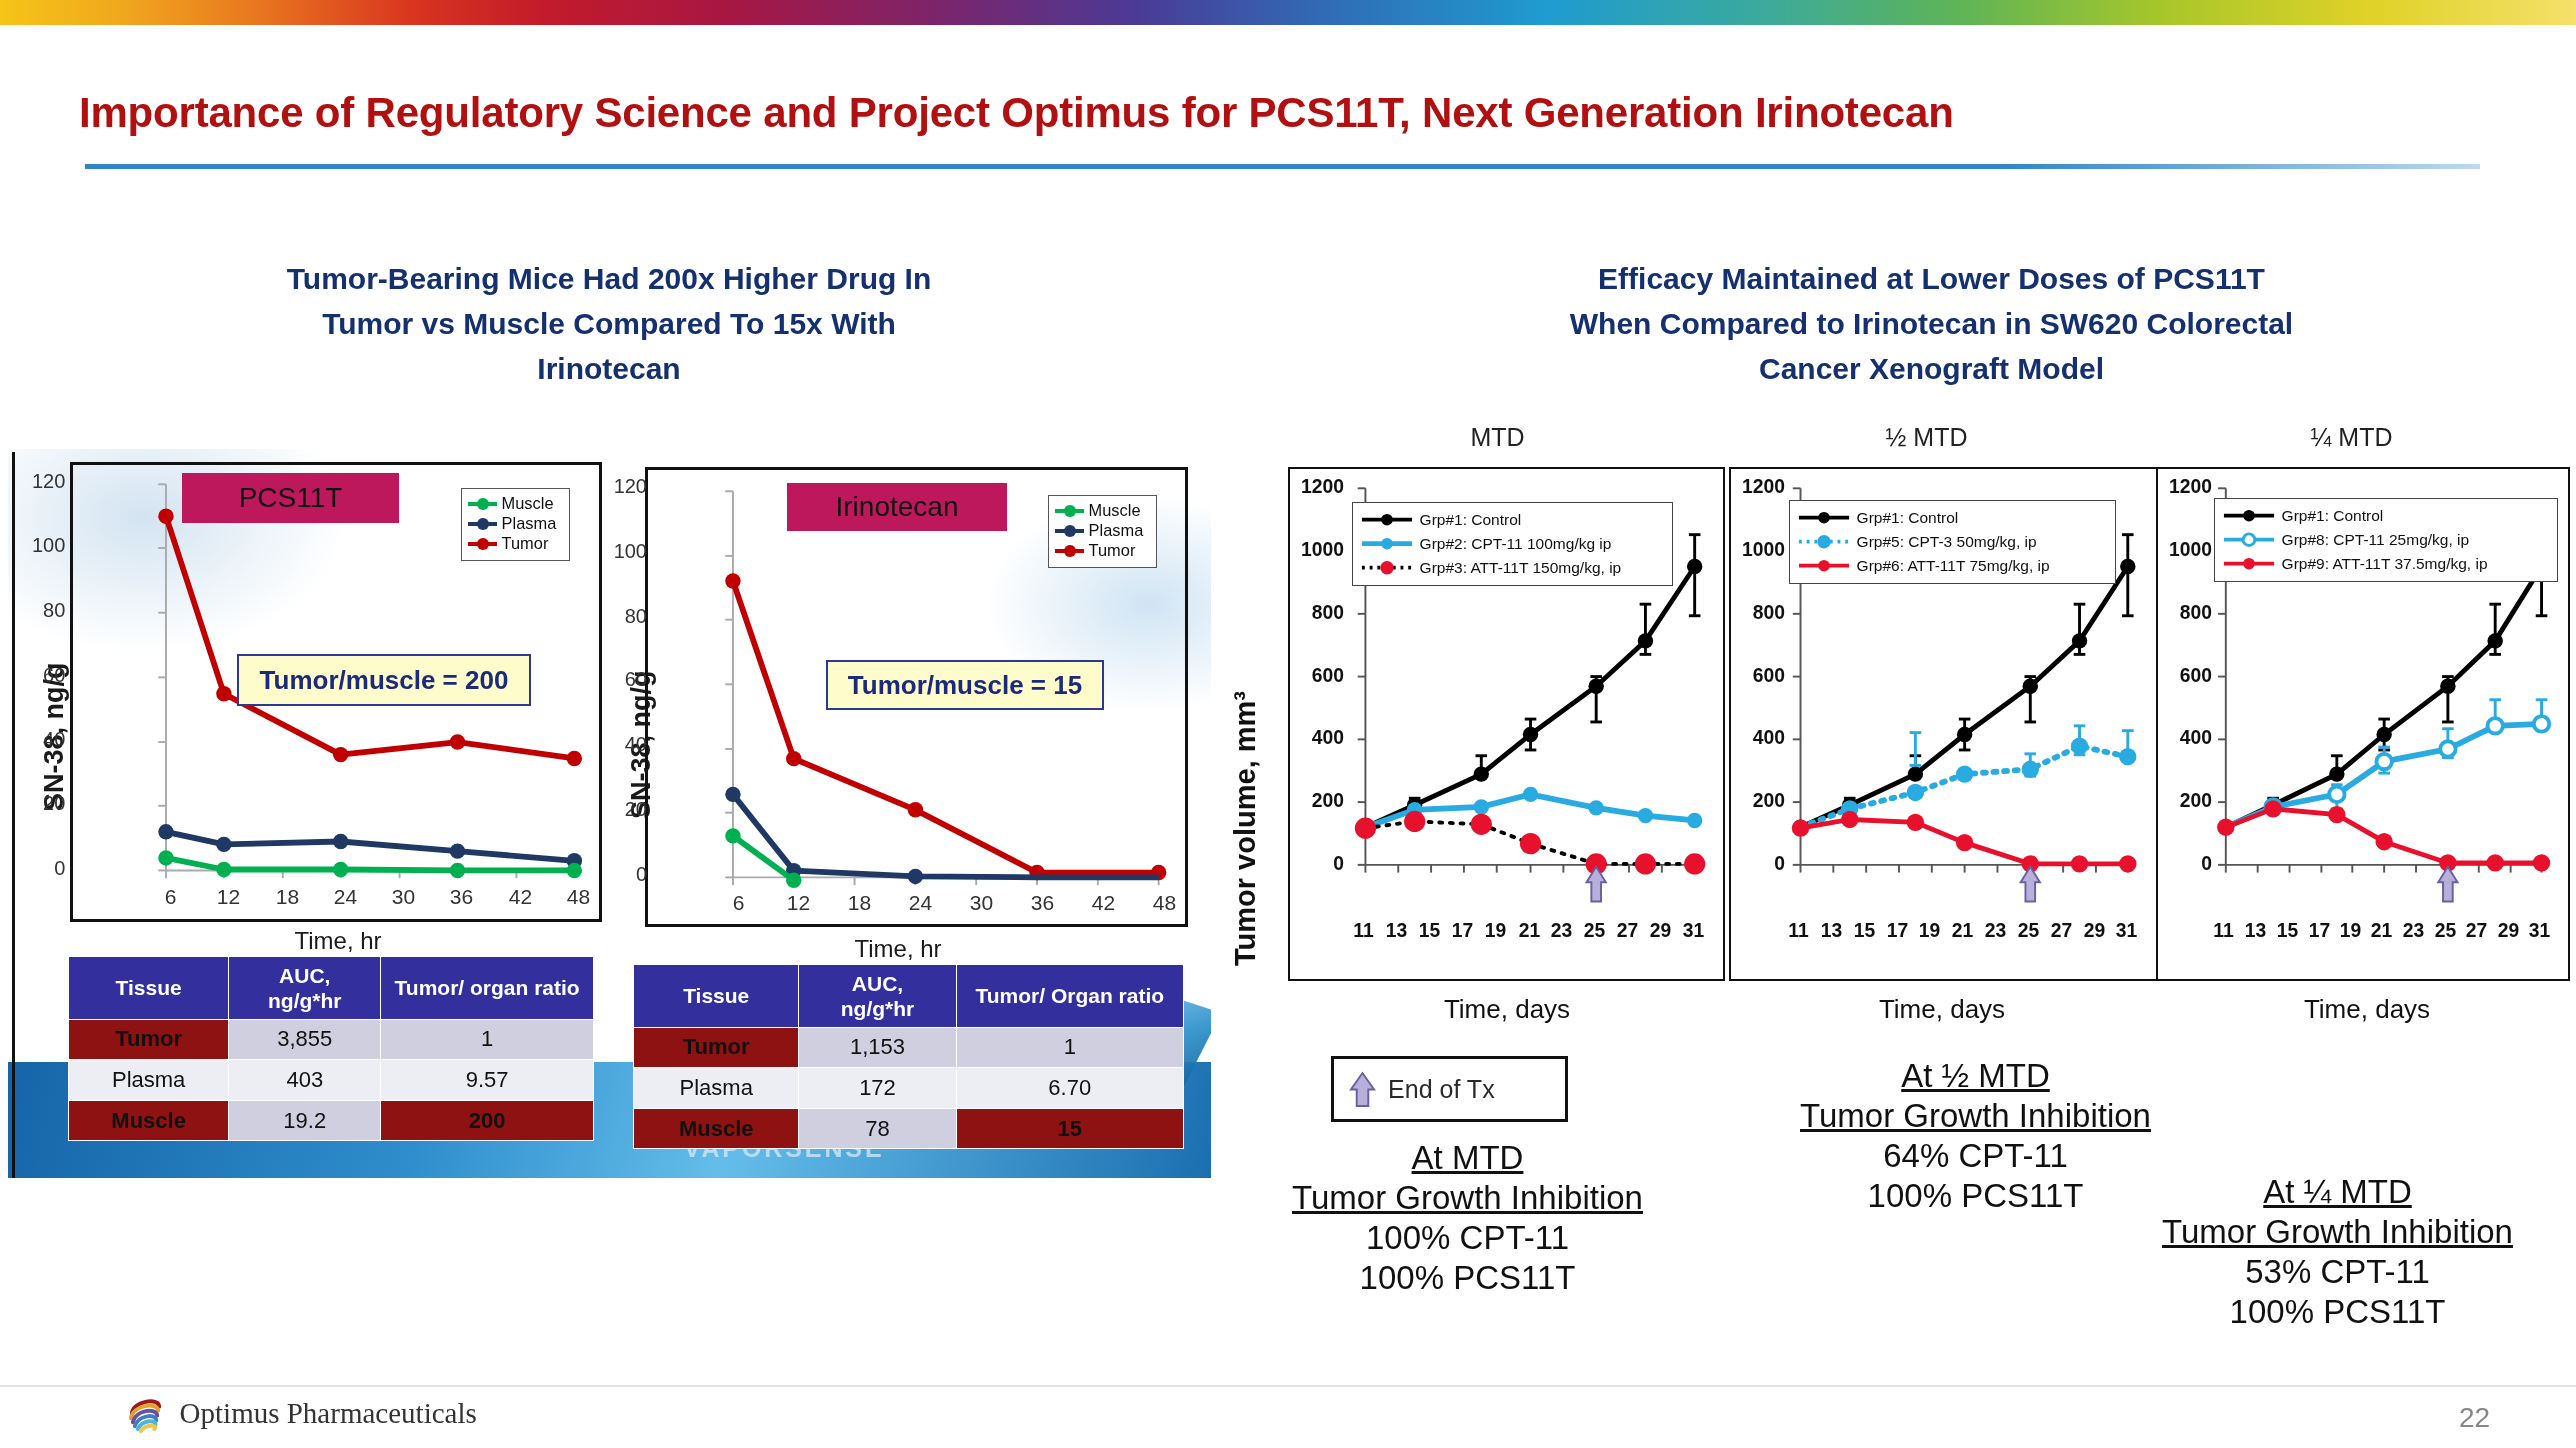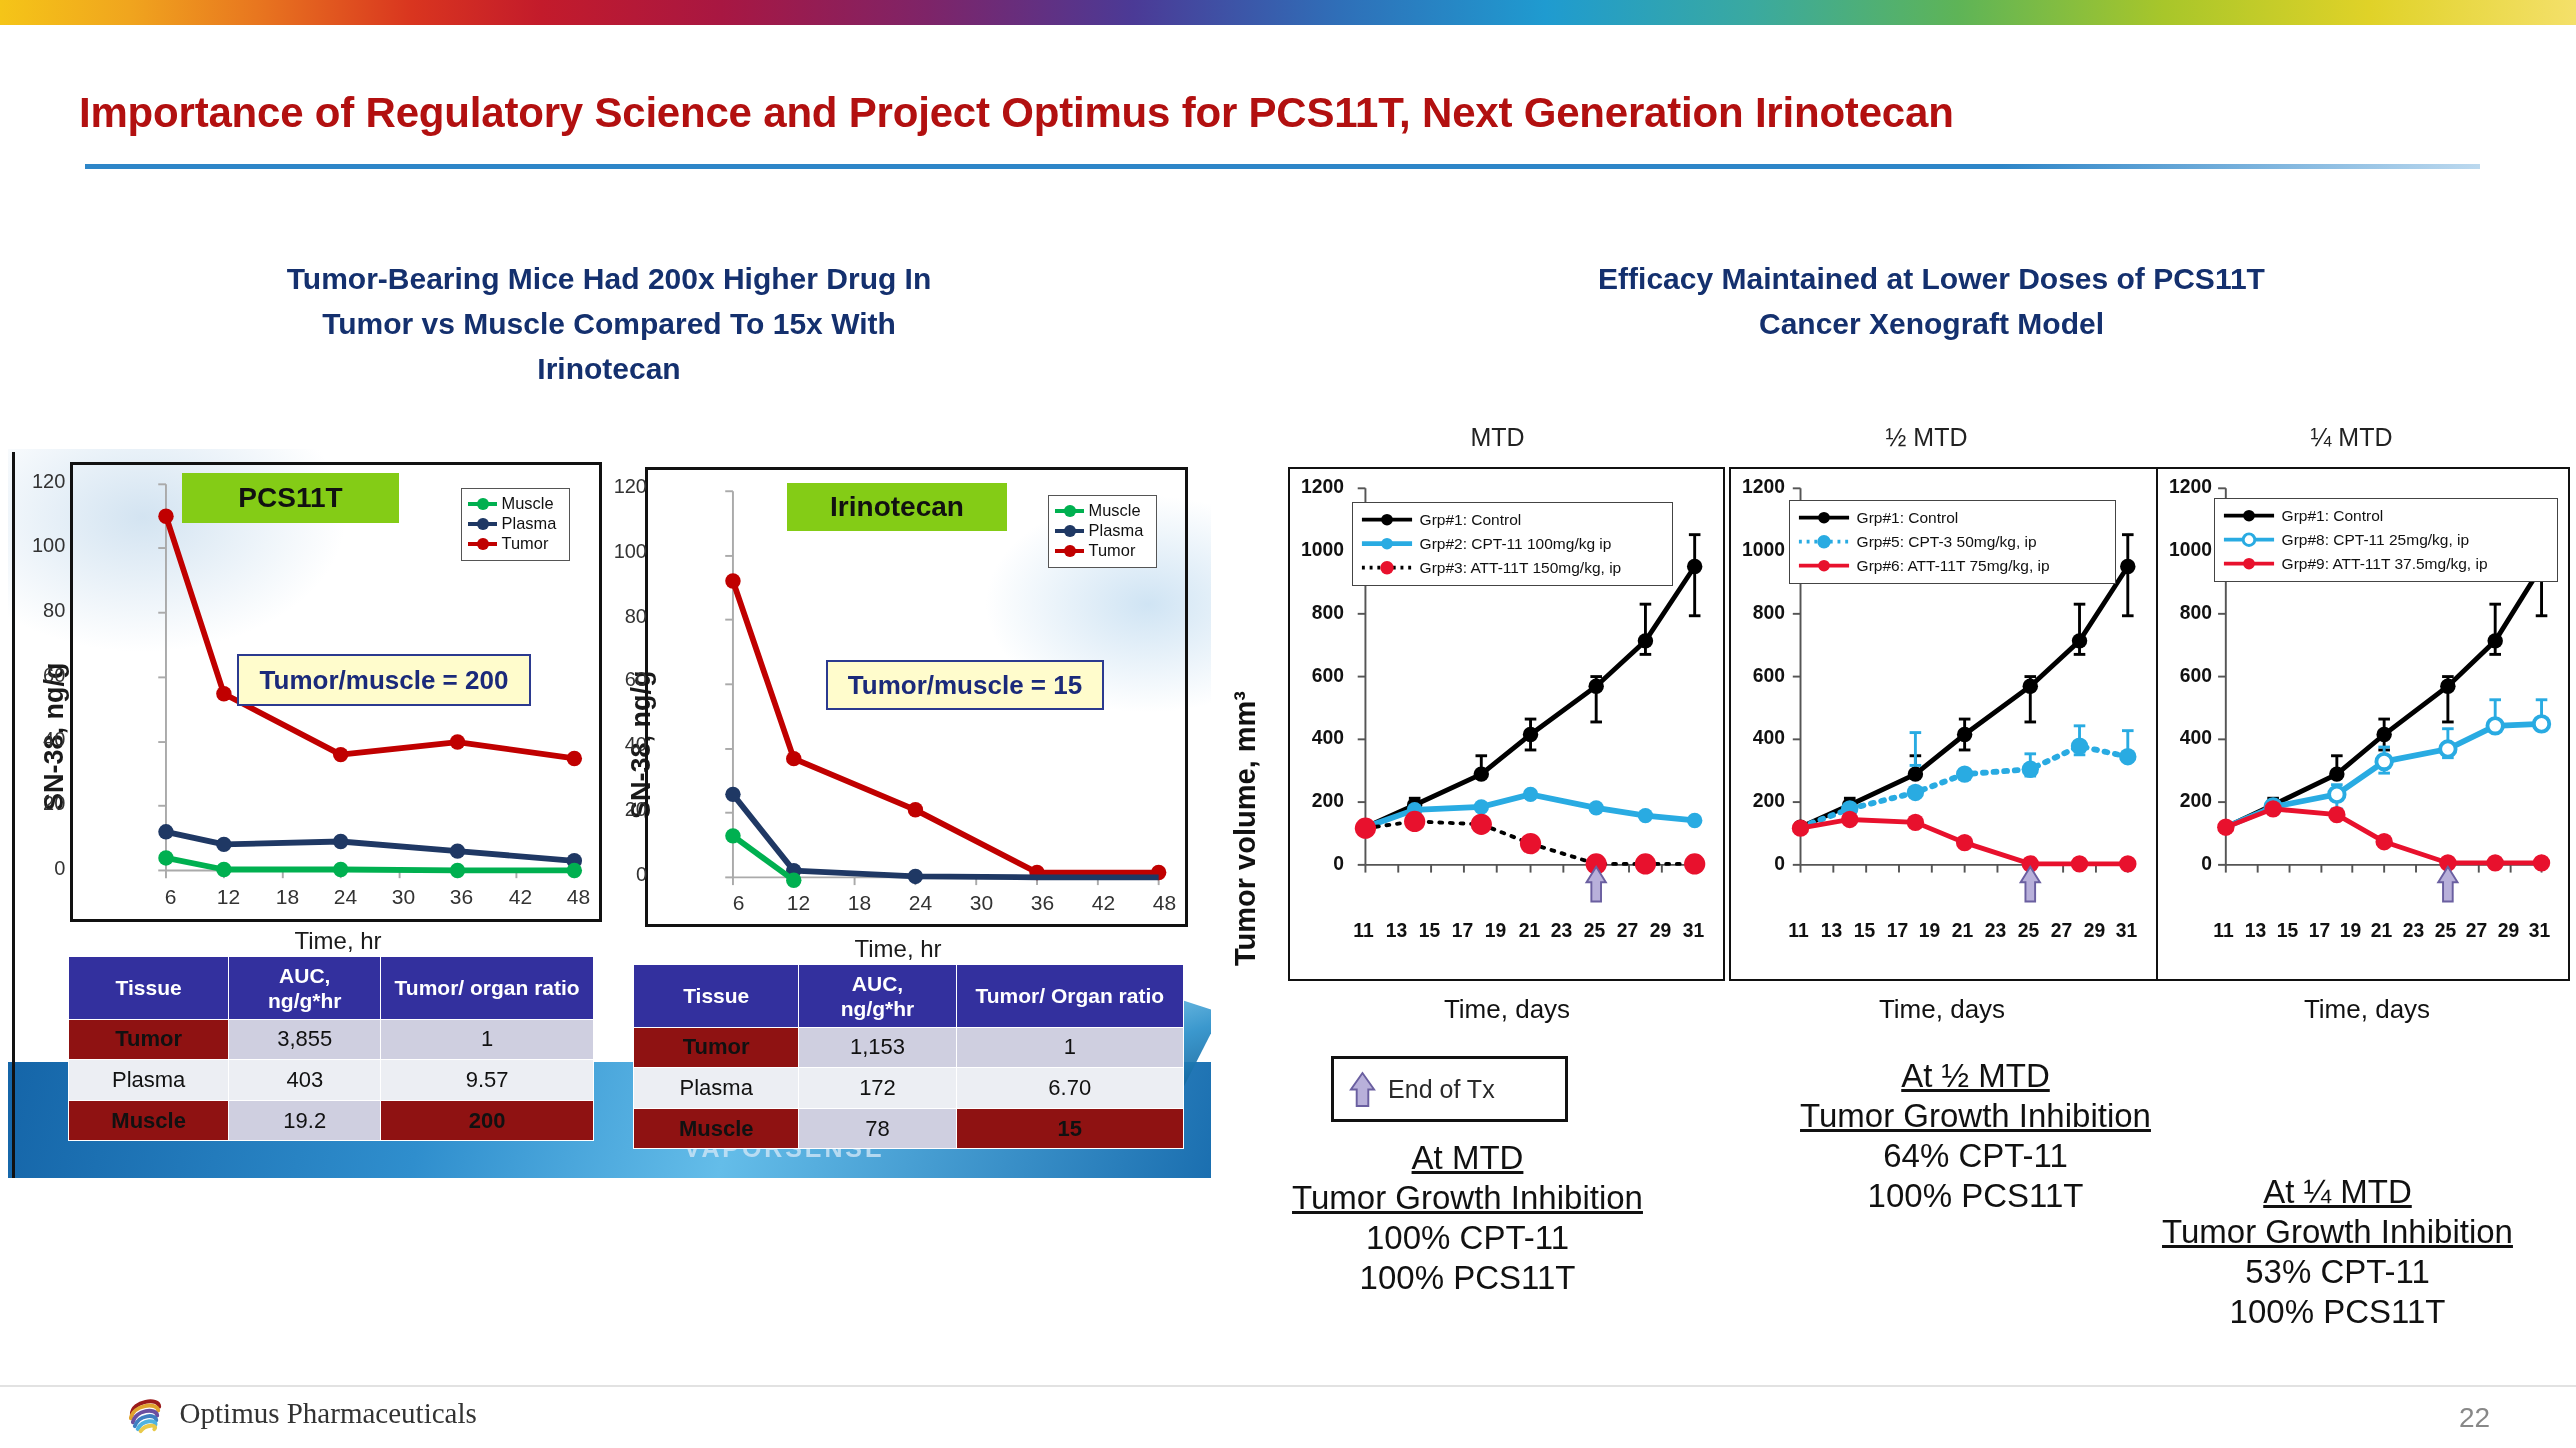--- a/index.html
+++ b/index.html
@@ -66,21 +66,21 @@
   .axis-label-v{
     position:absolute;transform:rotate(-90deg);transform-origin:left top;
     font-size:27px;font-weight:bold;color:#1a1a1a;white-space:nowrap;
   }
   .axis-label-h{
     position:absolute;font-size:24px;color:#1a1a1a;text-align:center;
   }
   .ytick{position:absolute;font-size:20px;color:#333;text-align:right;width:46px;}
   .xtick{position:absolute;font-size:21px;color:#333;text-align:center;width:39px;}
   .banner{
-    position:absolute;background:#84cc16;color:#111;font-weight:bold;
+    position:absolute;background:#be185d;color:#111;font-weight:normal;
     display:flex;align-items:center;justify-content:center;font-size:28px;
   }
   .ratiobox{
     position:absolute;background:#FFFCCC;border:2.9px solid #2b3a8f;
     color:#1b2a7a;font-weight:bold;font-size:26px;
     display:flex;align-items:center;justify-content:center;
   }
   .legendbox{
     position:absolute;background:#fff;border:1.9px solid #555;
     padding:4.8px 8.7px 5.8px 5.8px;
@@ -143,20 +143,21 @@
 <div id="titlerule"></div>
 
 <div id="head-left" class="panel-head">
   <div>Tumor-Bearing Mice Had 200x Higher Drug In</div>
   <div>Tumor vs Muscle Compared To 15x With</div>
   <div>Irinotecan</div>
 </div>
 
 <div id="head-right" class="panel-head">
   <div>Efficacy Maintained at Lower Doses of PCS11T</div>
+  <div>When Compared to Irinotecan in SW620 Colorectal</div>
   <div>Cancer Xenograft Model</div>
 </div>
 
 <div id="leftphoto">
   <div class="band"></div>
   <div class="wmk">VAPORSENSE</div>
   <div class="shardA"></div>
   <div class="shardB"></div>
 </div>
 <div id="leftrule"></div>

